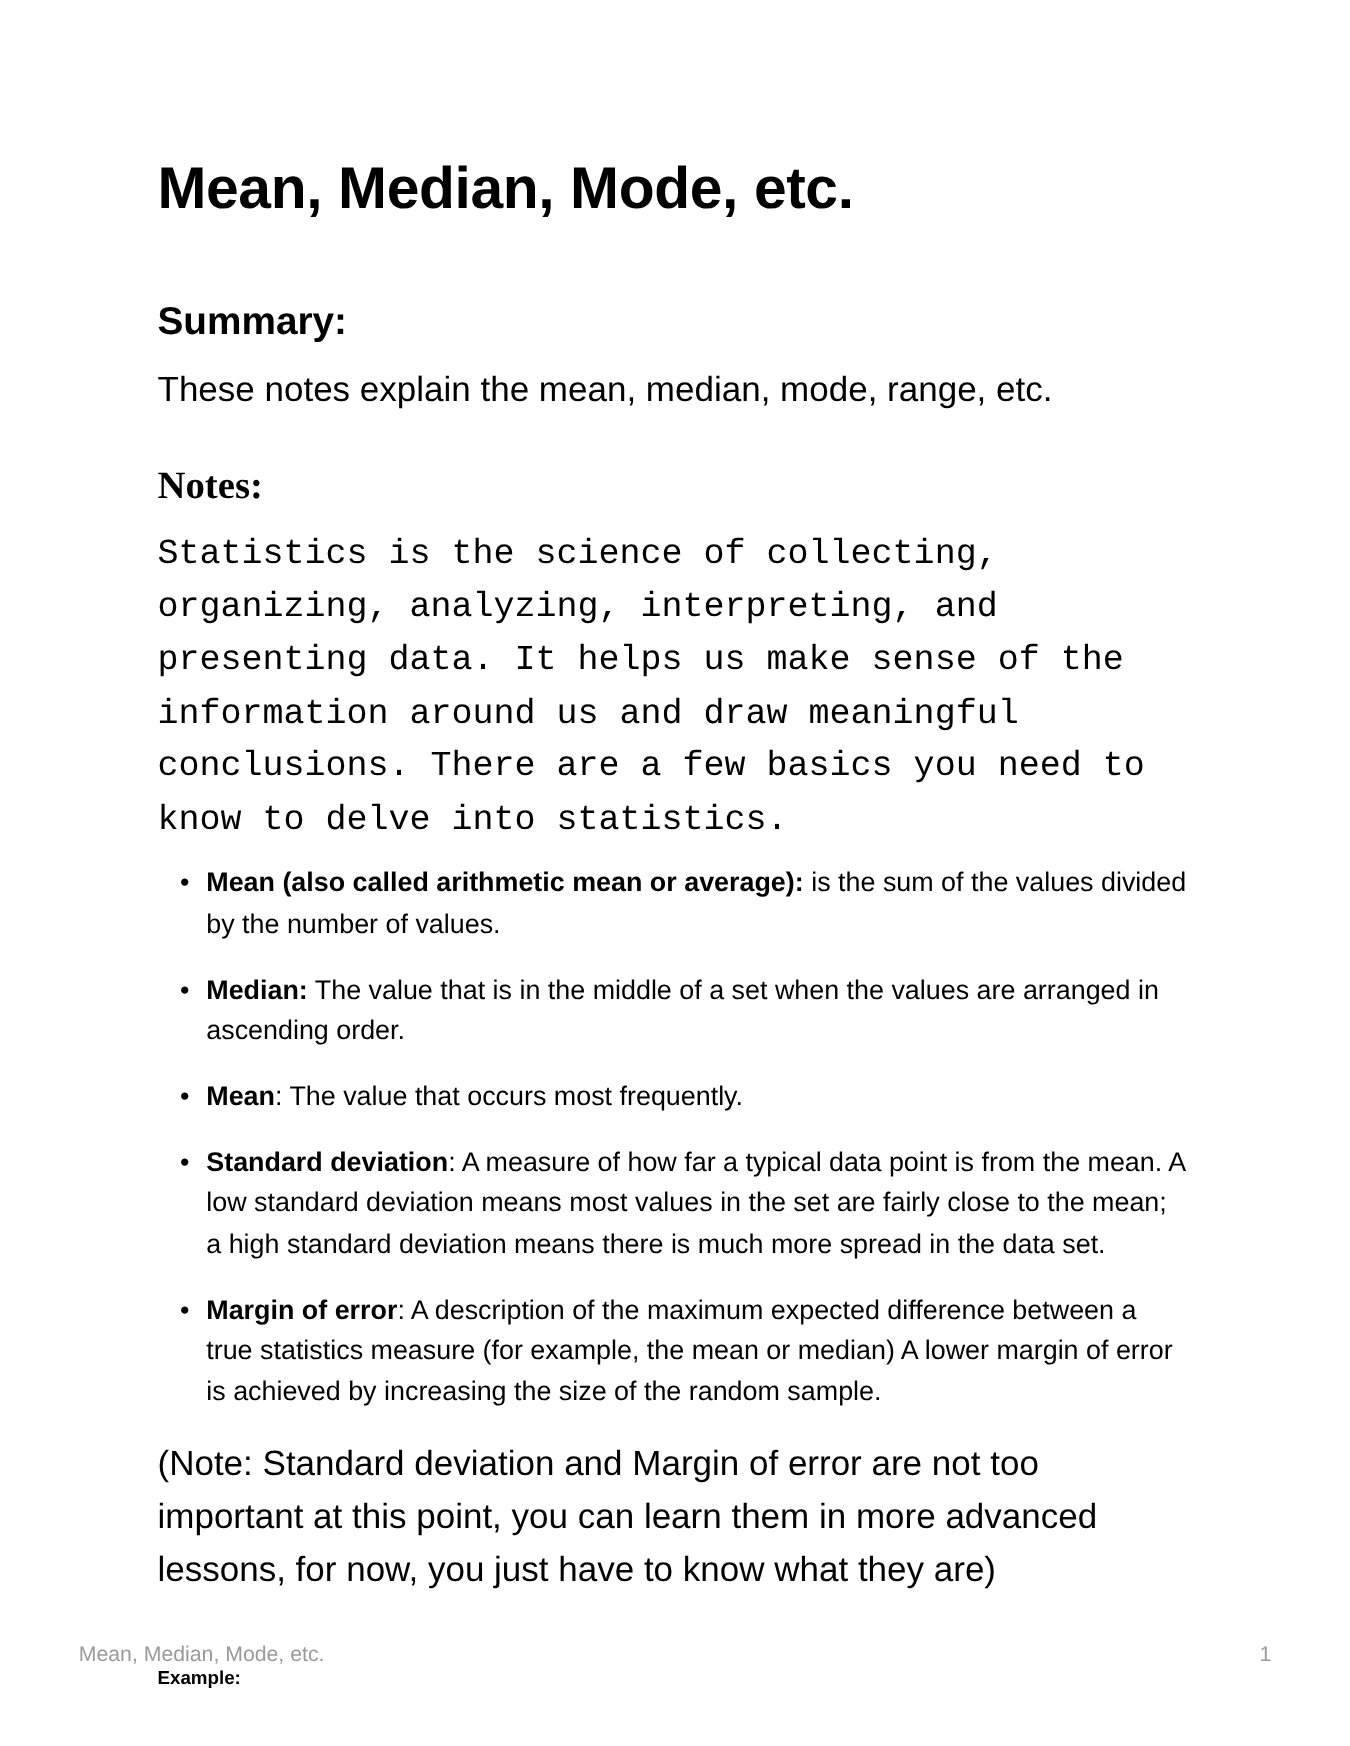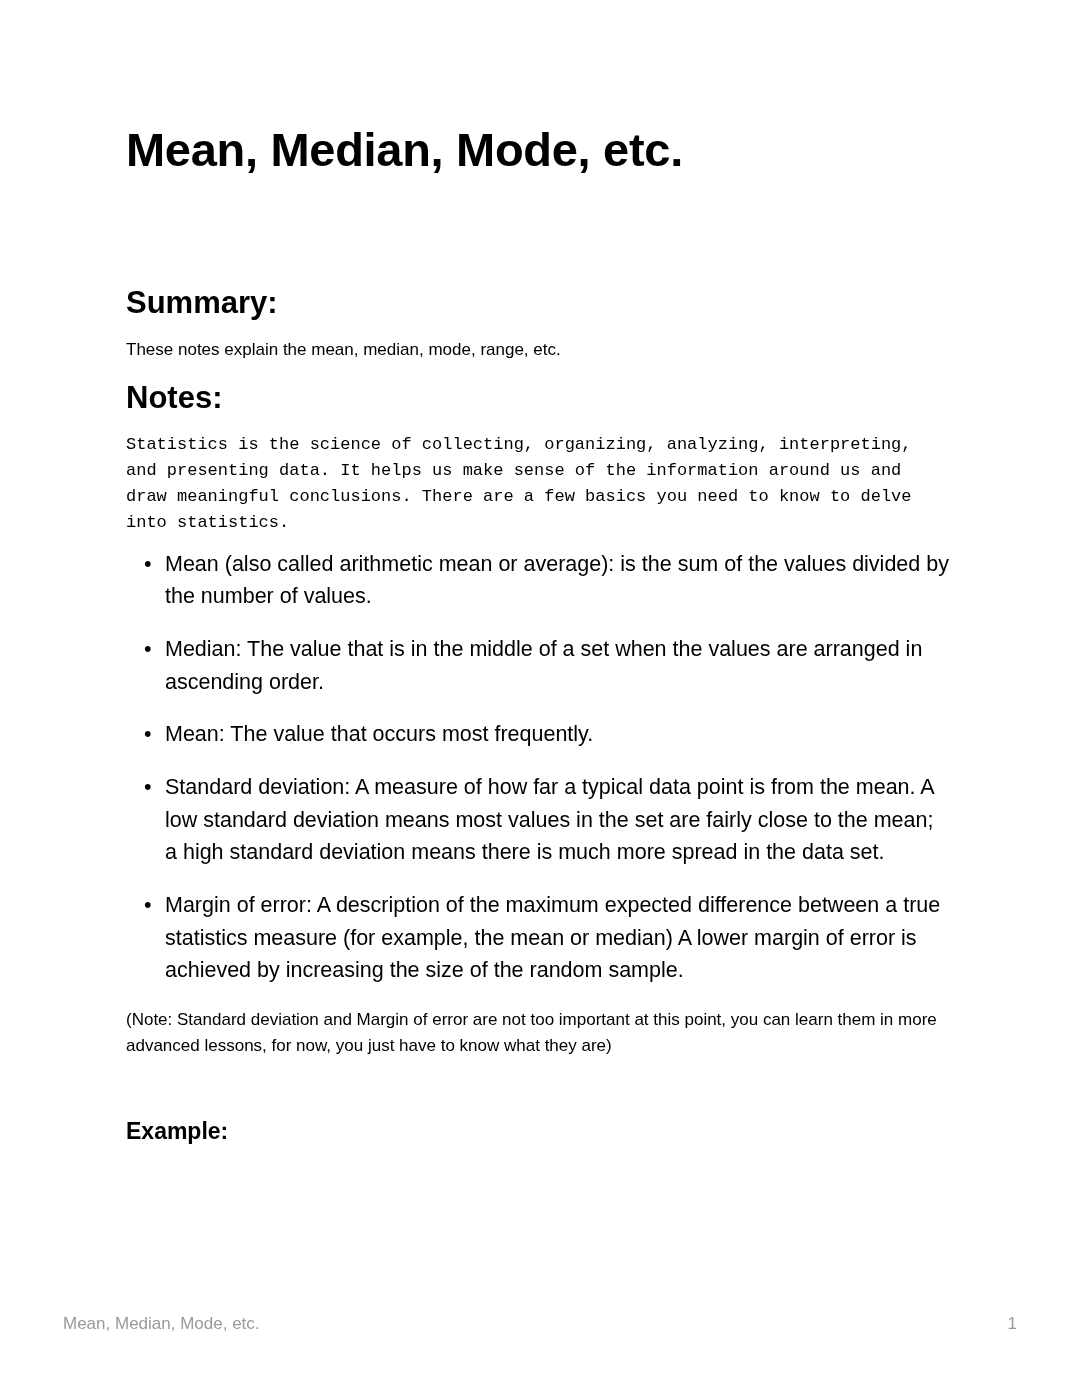--- a/index.html
+++ b/index.html
@@ -43,25 +43,25 @@
   }
 
   .section-heading {
     font-size: 31px;
     font-weight: bold;
     line-height: 1.25;
     margin: 0;
     color: #000000;
   }
 
-  #summary-heading { margin-top: 107px; }
-  #notes-heading   { margin-top: 16px; }
+  #summary-heading { margin-top: 61px; }
+  #notes-heading   { margin-top: 36px; font-family: Liberation Serif, serif; }
 
   .body-text {
-    font-size: 17px;
+    font-size: 28px;
     line-height: 1.52;
     margin: 0;
     color: #000000;
   }
 
   #summary-text { margin-top: 14px; }
   #notes-intro  { margin-top: 15px; font-family: Liberation Mono, monospace; }
   #note-caveat  { margin-top: 20px; }
 
   .bullet-list {
@@ -83,24 +83,24 @@
   .bullet-list li::before {
     content: "\2022";
     position: absolute;
     left: 18px;
     top: 0;
     font-size: 21.5px;
     line-height: 1.52;
     color: #000000;
   }
 
-  .term { font-weight: normal; }
+  .term { font-weight: bold; }
 
   .example-label {
-    font-size: 23px;
+    font-size: 15px;
     font-weight: bold;
     line-height: 1.52;
     margin: 0;
     padding-top: 55px;
     color: #000000;
   }
 
   .footer {
     position: absolute;
     left: 63px;

